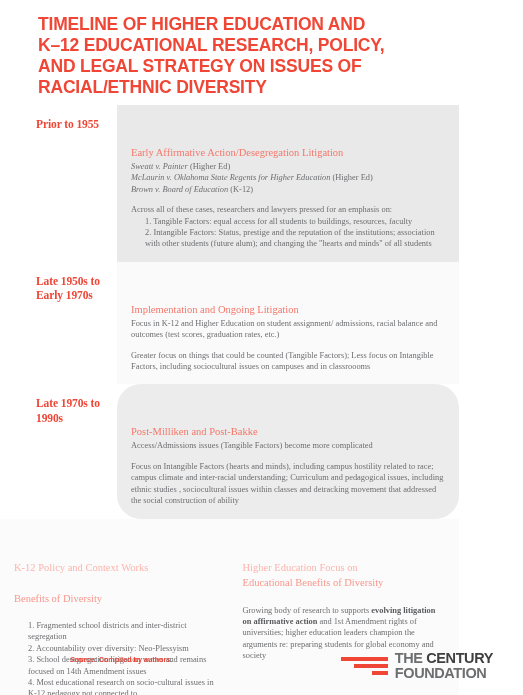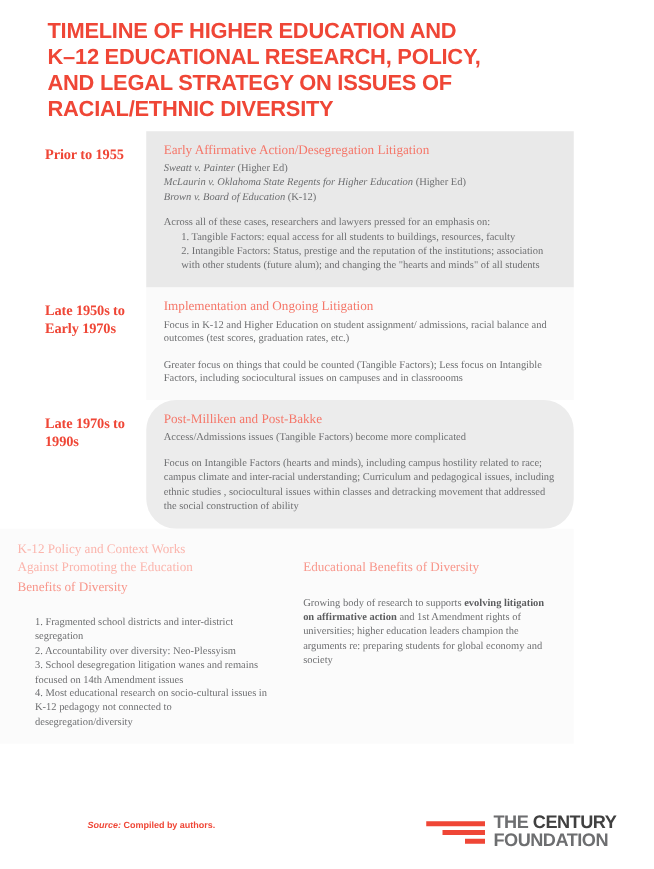--- a/index.html
+++ b/index.html
@@ -69,20 +69,21 @@
   .panel.shade-a { background: #e9e9e9; }
   .panel.shade-b { background: #fafafa; }
   .panel.shade-c { background: #ececec; border-radius: 24px; }
   .panel.shade-d { background: #fbfbfb; }
 
   .panel-heading {
     color: #f5776a;
     font-size: 10.5px;
     line-height: 14px;
     margin-bottom: 1px;
+    margin-top: 32px;
   }
   .case-line {
     font-size: 8.4px;
     line-height: 11.4px;
     color: #6d6e70;
   }
   .case-line .case-name {
     font-style: italic;
   }
   .body-text {
@@ -204,34 +205,34 @@
     </div>
   </div>
 
   <div class="row">
     <div class="panel shade-d">
       <div class="cols">
 
         <div class="col">
           <div class="panel-heading">
             <span class="dim">K-12 Policy and Context Works</span><br>
-            <span class="dim">Against Promoting the Education</span><br>
+            <br>
             <span class="mid">Benefits of Diversity</span>
           </div>
           <div class="col-list">
             <div class="body-text">1. Fragmented school districts and inter-district segregation</div>
             <div class="body-text">2. Accountability over diversity: Neo-Plessyism</div>
             <div class="body-text">3. School desegregation litigation wanes and remains focused on 14th Amendment issues</div>
             <div class="body-text">4. Most educational research on socio-cultural issues in K-12 pedagogy not connected to desegregation/diversity</div>
           </div>
         </div>
 
         <div class="col">
           <div class="panel-heading">
-            <br>
+            <span class="dim">Higher Education Focus on</span><br>
             <span class="mid">Educational  Benefits of Diversity</span>
           </div>
           <div class="body-text col-right-body strong-bit"><span>Growing body of research to supports </span><b>evolving litigation on affirmative action</b><span> and 1st Amendment rights of universities; higher education leaders champion the arguments re: preparing students for global economy and society</span></div>
         </div>
 
       </div>
     </div>
   </div>
 
 </div>

